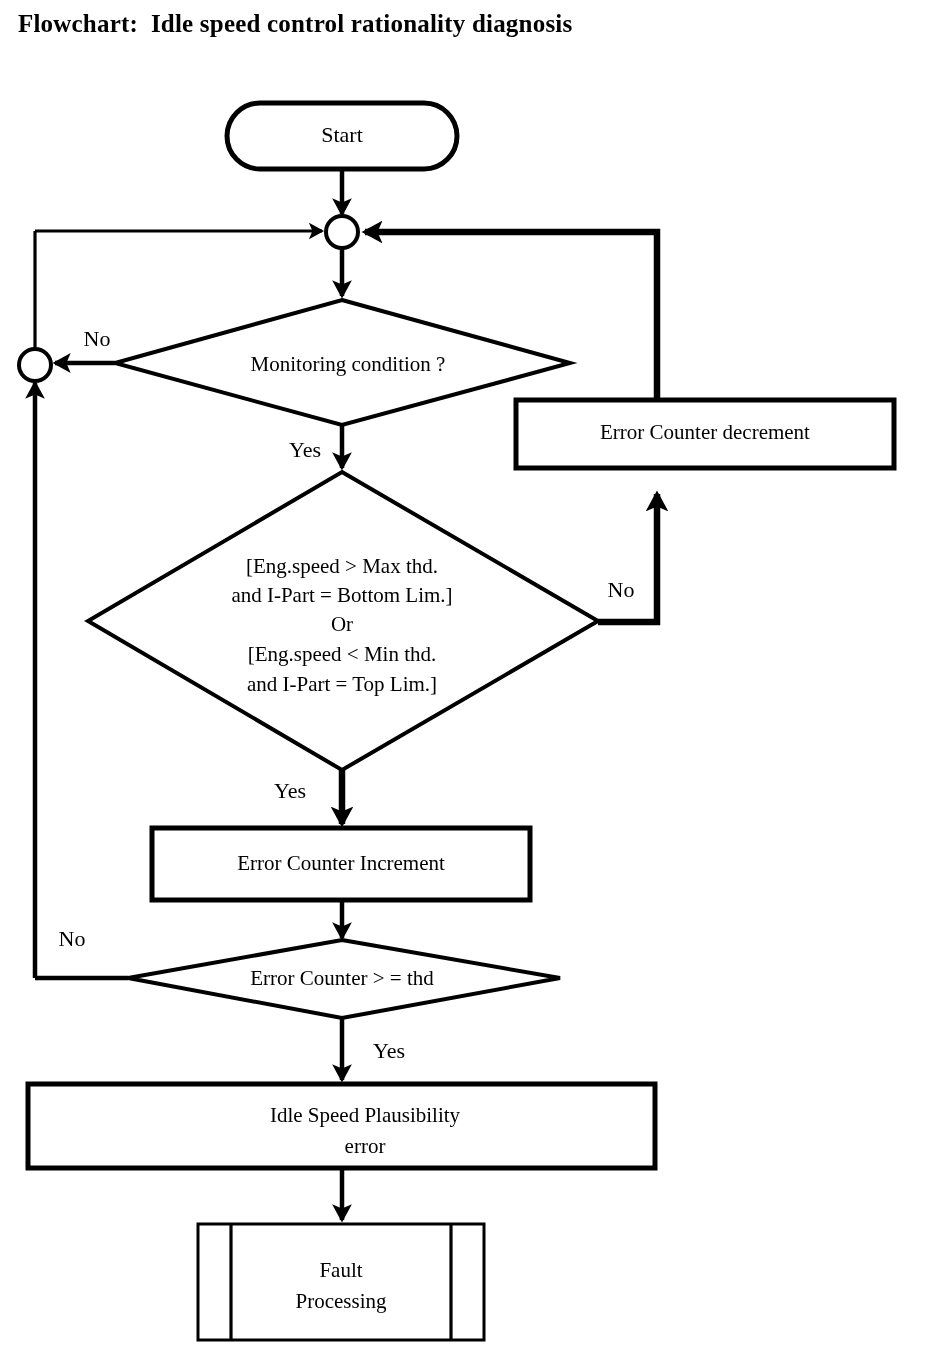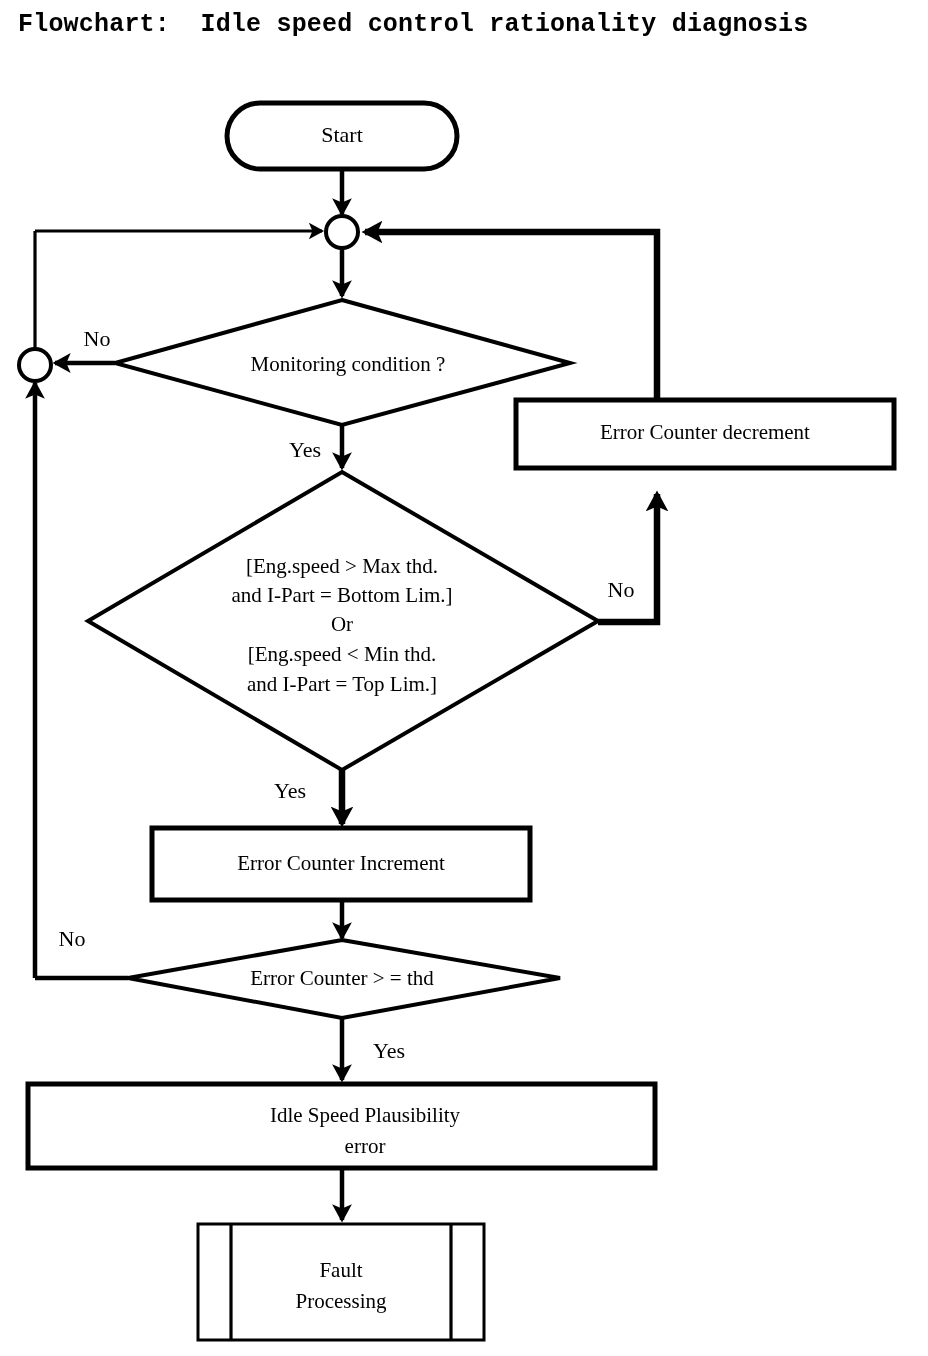--- a/index.html
+++ b/index.html
@@ -18,21 +18,21 @@
   #page {
     position: relative;
     width: 928px;
     height: 1356px;
     background: #ffffff;
   }
   #chart-title {
     position: absolute;
     left: 18px;
     top: 10px;
-    font-family: Liberation Mono, monospace;
+    font-family: Liberation Serif, serif;
     font-weight: bold;
     font-size: 25px;
     letter-spacing: 0.2px;
     white-space: pre;
     color: #000000;
   }
   #flow-svg {
     position: absolute;
     left: 0;
     top: 0;

